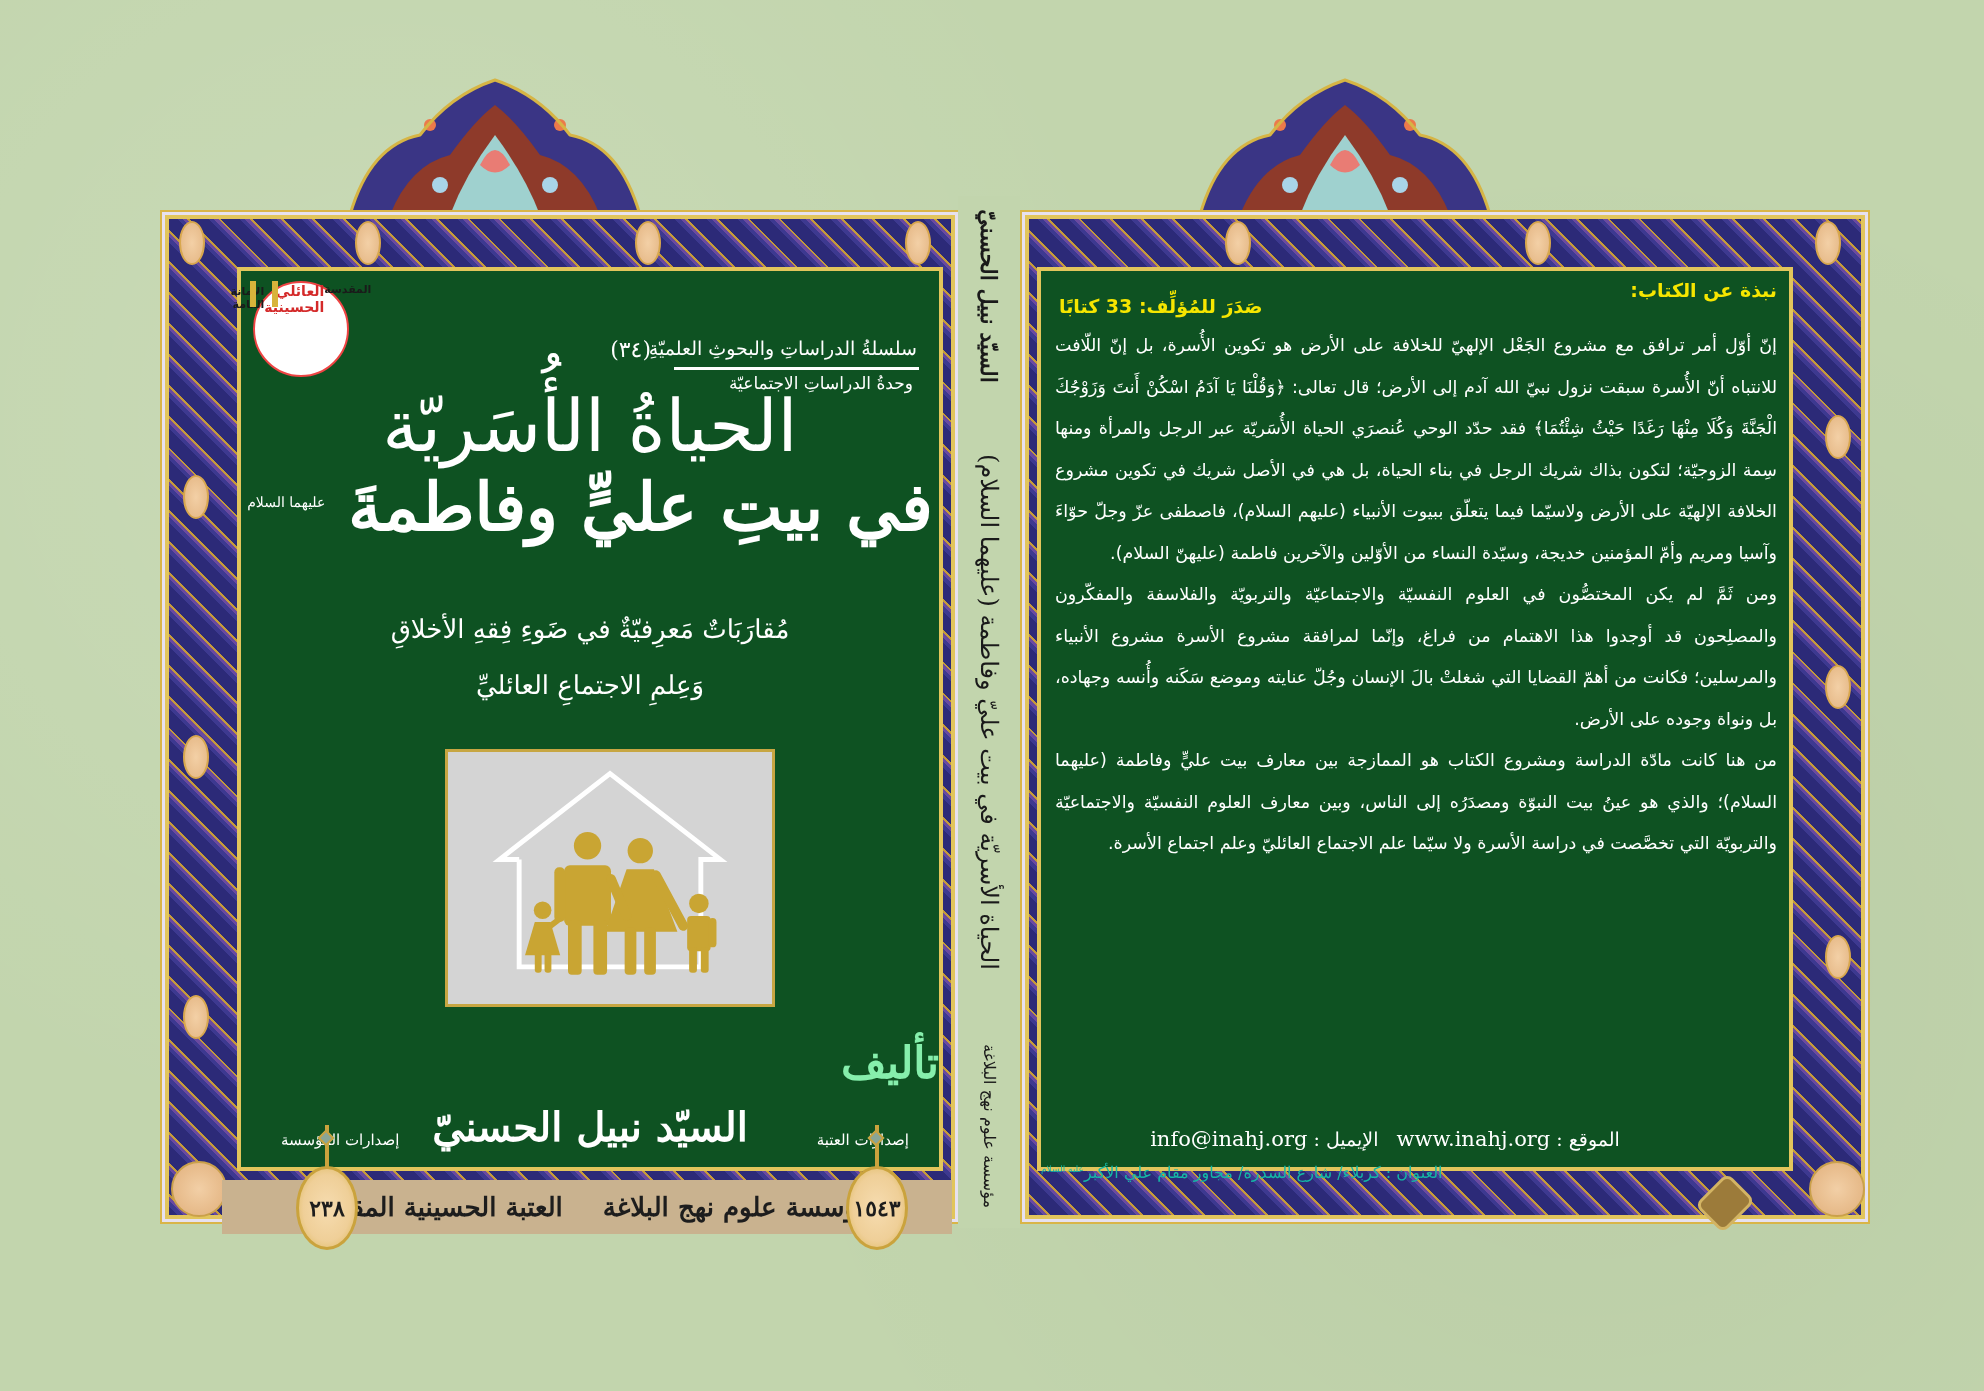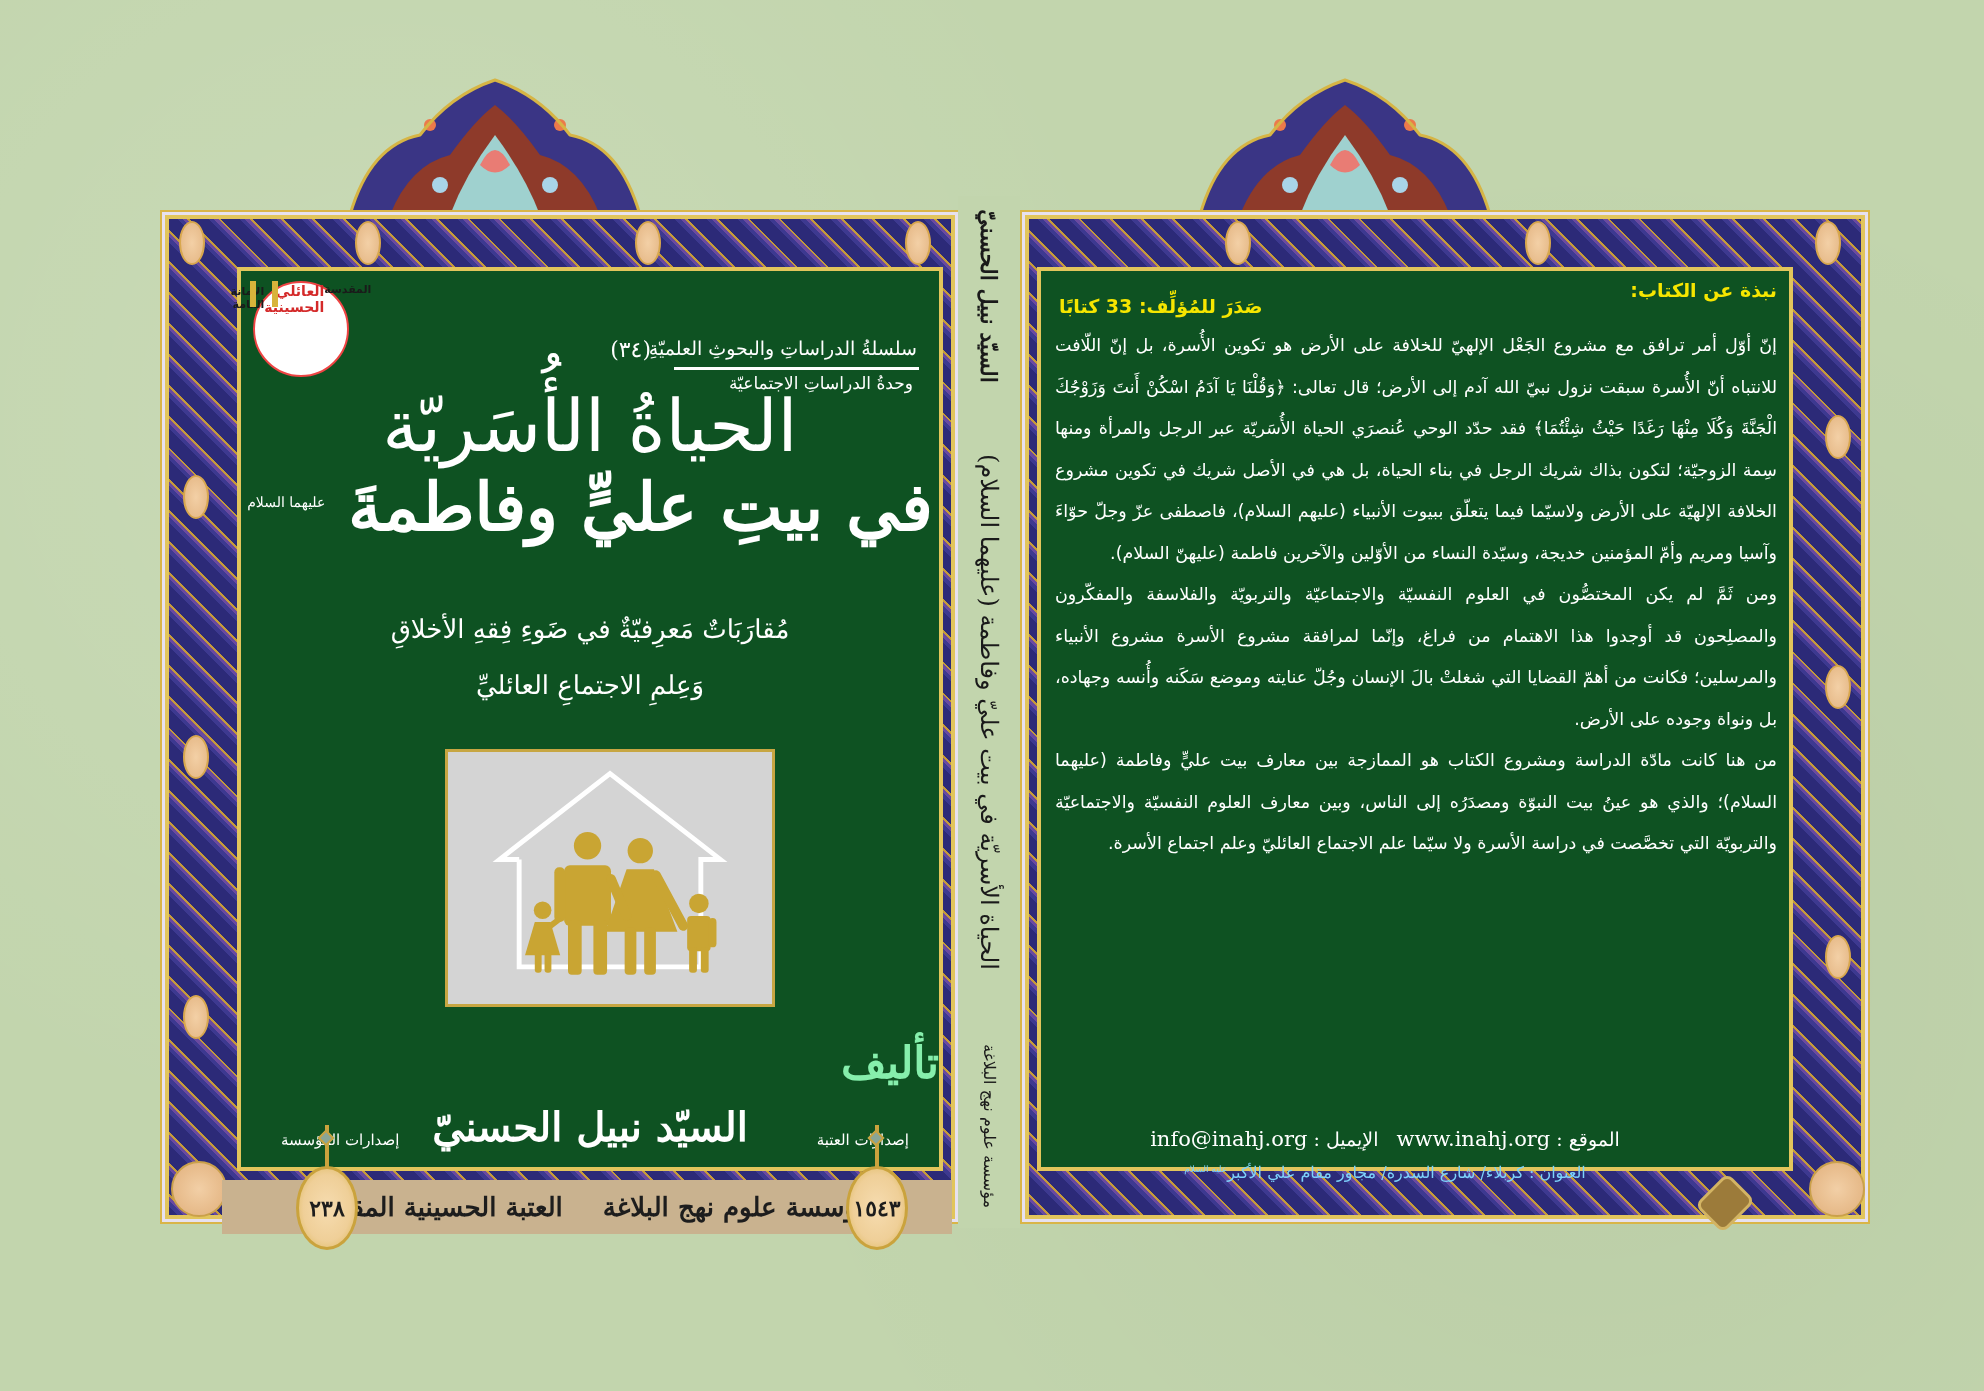--- a/index.html
+++ b/index.html
@@ -189,21 +189,21 @@
     }
     .back-body p { margin-bottom: 0; }
     .contact-line {
       position: absolute; left: 0; right: 60px; top: 856px;
       text-align: center; color: #ffffff; direction: rtl;
       font-family: "DejaVu Serif", serif; font-size: 19px;
     }
     .contact-line .latin { direction: ltr; unicode-bidi: embed; font-size: 21px; }
     .address-line {
       position: absolute; left: 0; right: 60px; top: 892px;
-      text-align: center; color: #7dd3fc; direction: rtl;
+      text-align: left; color: #14b8a6; direction: rtl;
       font-family: "DejaVu Serif", serif; font-size: 16px;
     }
     .address-line sup { font-size: 9px; }
     .knot {
       position: absolute; left: 1705px; top: 1180px; width: 40px; height: 46px;
       background: #9c7b3a; border: 3px solid #d3b463; border-radius: 8px;
       transform: rotate(45deg);
     }
   </style>
 </head>

